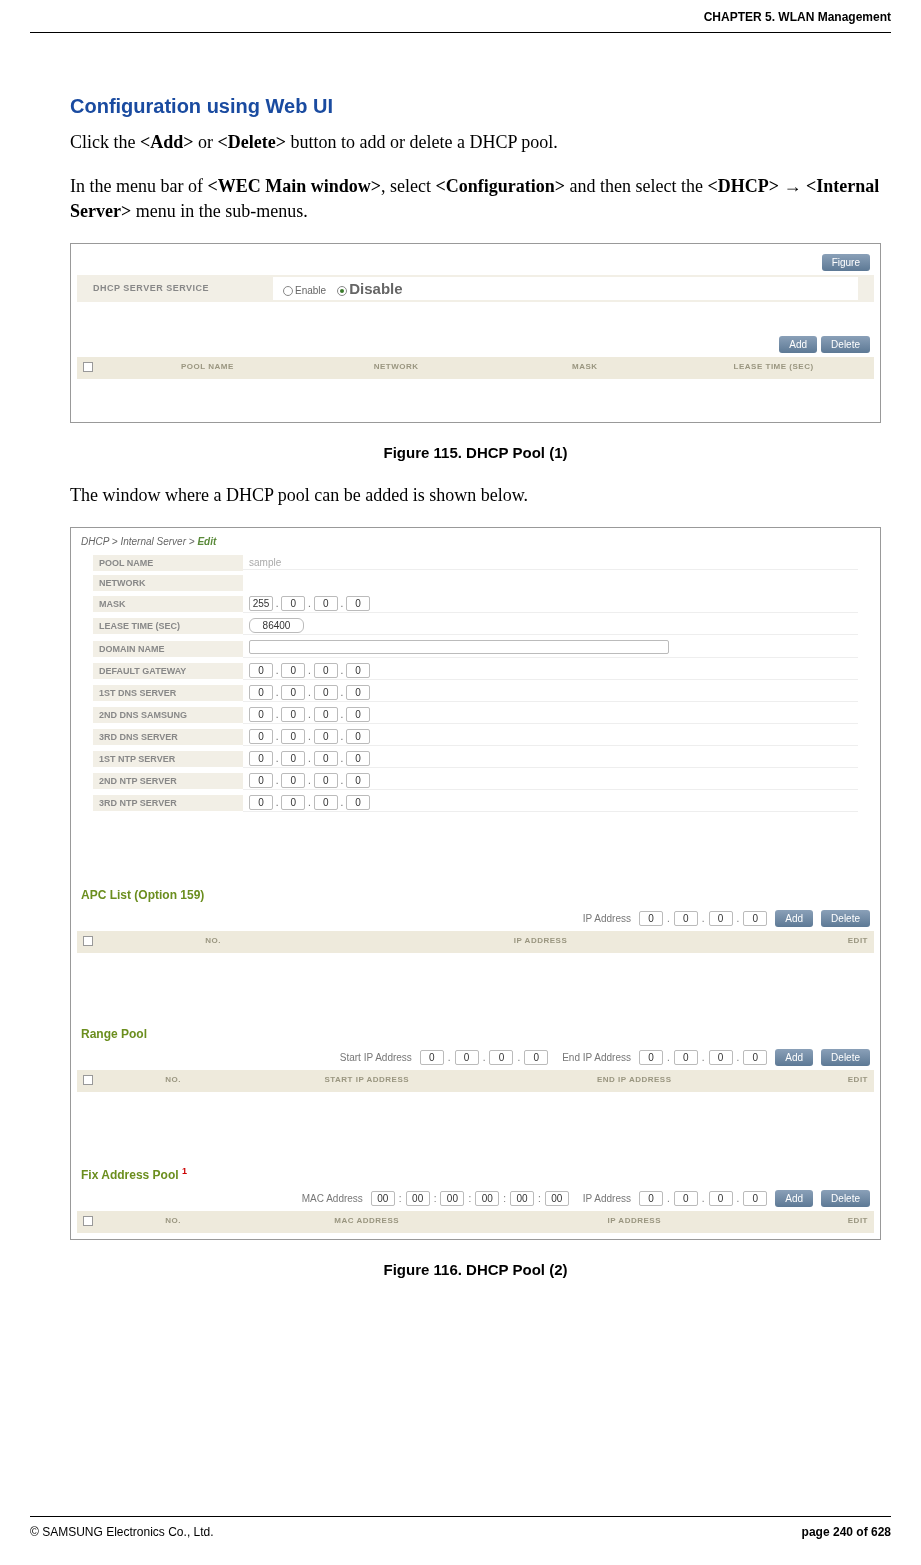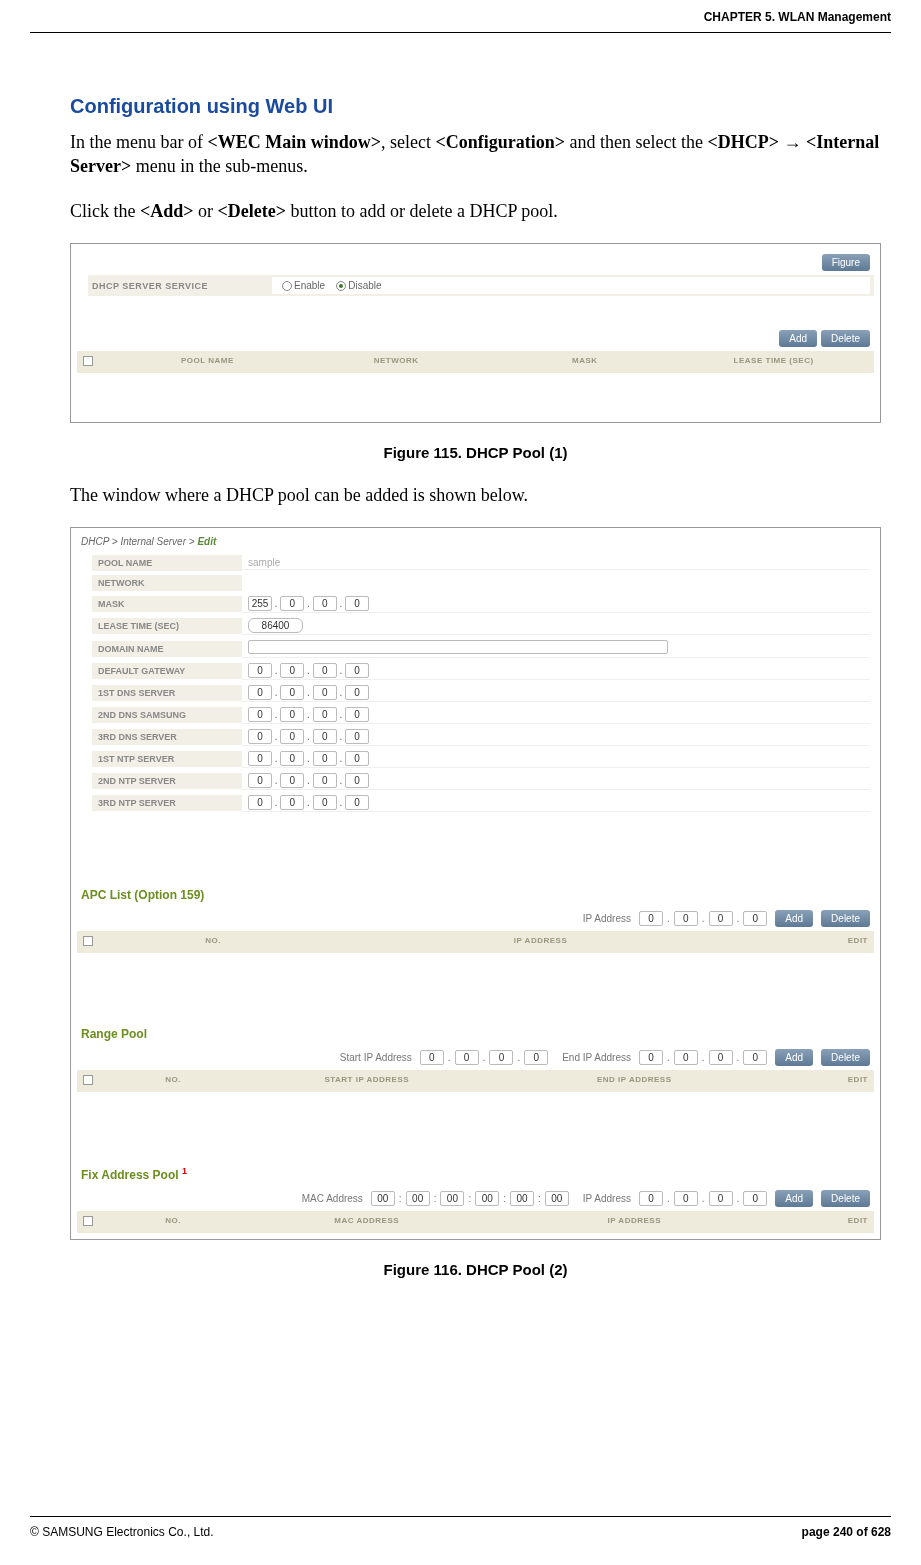--- a/index.html
+++ b/index.html
@@ -56,22 +56,21 @@
     background: #fff;
     padding: 6px;
     font-family: Arial, sans-serif;
     font-size: 10px;
     color: #666;
     margin-top: 6px;
   }
   .ss-row {
     display: flex;
     align-items: center;
-    padding: 2px 4px;
-    margin-left: 11px;
+    padding: 2px 16px;
   }
   .ss-btn {
     display: inline-block;
     background: linear-gradient(#8aa0b8,#5d7995);
     color: #fff;
     font-size: 10px;
     padding: 3px 10px;
     border-radius: 3px;
     margin-left: 4px;
   }
@@ -157,37 +156,37 @@
 </head>
 <body>
 
 <div class="page-header">CHAPTER 5. WLAN Management</div>
 <div class="header-line"></div>
 
 <div class="content">
   <div class="section-title">Configuration using Web UI</div>
 
   <p class="body-text">
+    <span>Click the </span><b>&lt;Add&gt;</b><span> or </span><b>&lt;Delete&gt;</b><span> button to add or delete a DHCP pool.</span>
+  </p>
+
+  <p class="body-text">
     <span>In the menu bar of </span><b>&lt;WEC Main window&gt;</b><span>, select </span><b>&lt;Configuration&gt;</b><span> and then select the </span><b>&lt;DHCP&gt;</b><b> → </b><b>&lt;Internal Server&gt;</b><span> menu in the sub-menus.</span>
-  </p>
-
-  <p class="body-text">
-    <span>Click the </span><b>&lt;Add&gt;</b><span> or </span><b>&lt;Delete&gt;</b><span> button to add or delete a DHCP pool.</span>
   </p>
 
   <div class="screenshot" style="height:180px;">
     <div class="ss-btn-row">
       <span class="ss-btn">Figure</span>
     </div>
     <div class="ss-row" style="background:#f2efe6;">
       <div style="width:180px;font-size:9px;font-weight:bold;color:#888;letter-spacing:0.5px;">DHCP SERVER SERVICE</div>
       <div style="flex:1;background:#fff;padding:3px 10px;">
         <span class="radio-dot"></span><span style="font-size:10px;">Enable</span>
         &nbsp;&nbsp;
-        <span class="radio-dot sel"></span><span style="font-size:10px;">Disable</span>
+        <span class="radio-dot sel"></span><span style="font-size:15px;font-weight:bold;">Disable</span>
       </div>
     </div>
     <div style="height:30px;"></div>
     <div class="ss-btn-row">
       <span class="ss-btn">Add</span>
       <span class="ss-btn">Delete</span>
     </div>
     <div class="thead">
       <div style="width:30px;"><span class="chk"></span></div>
       <div style="flex:1;text-align:center;">POOL NAME</div>

